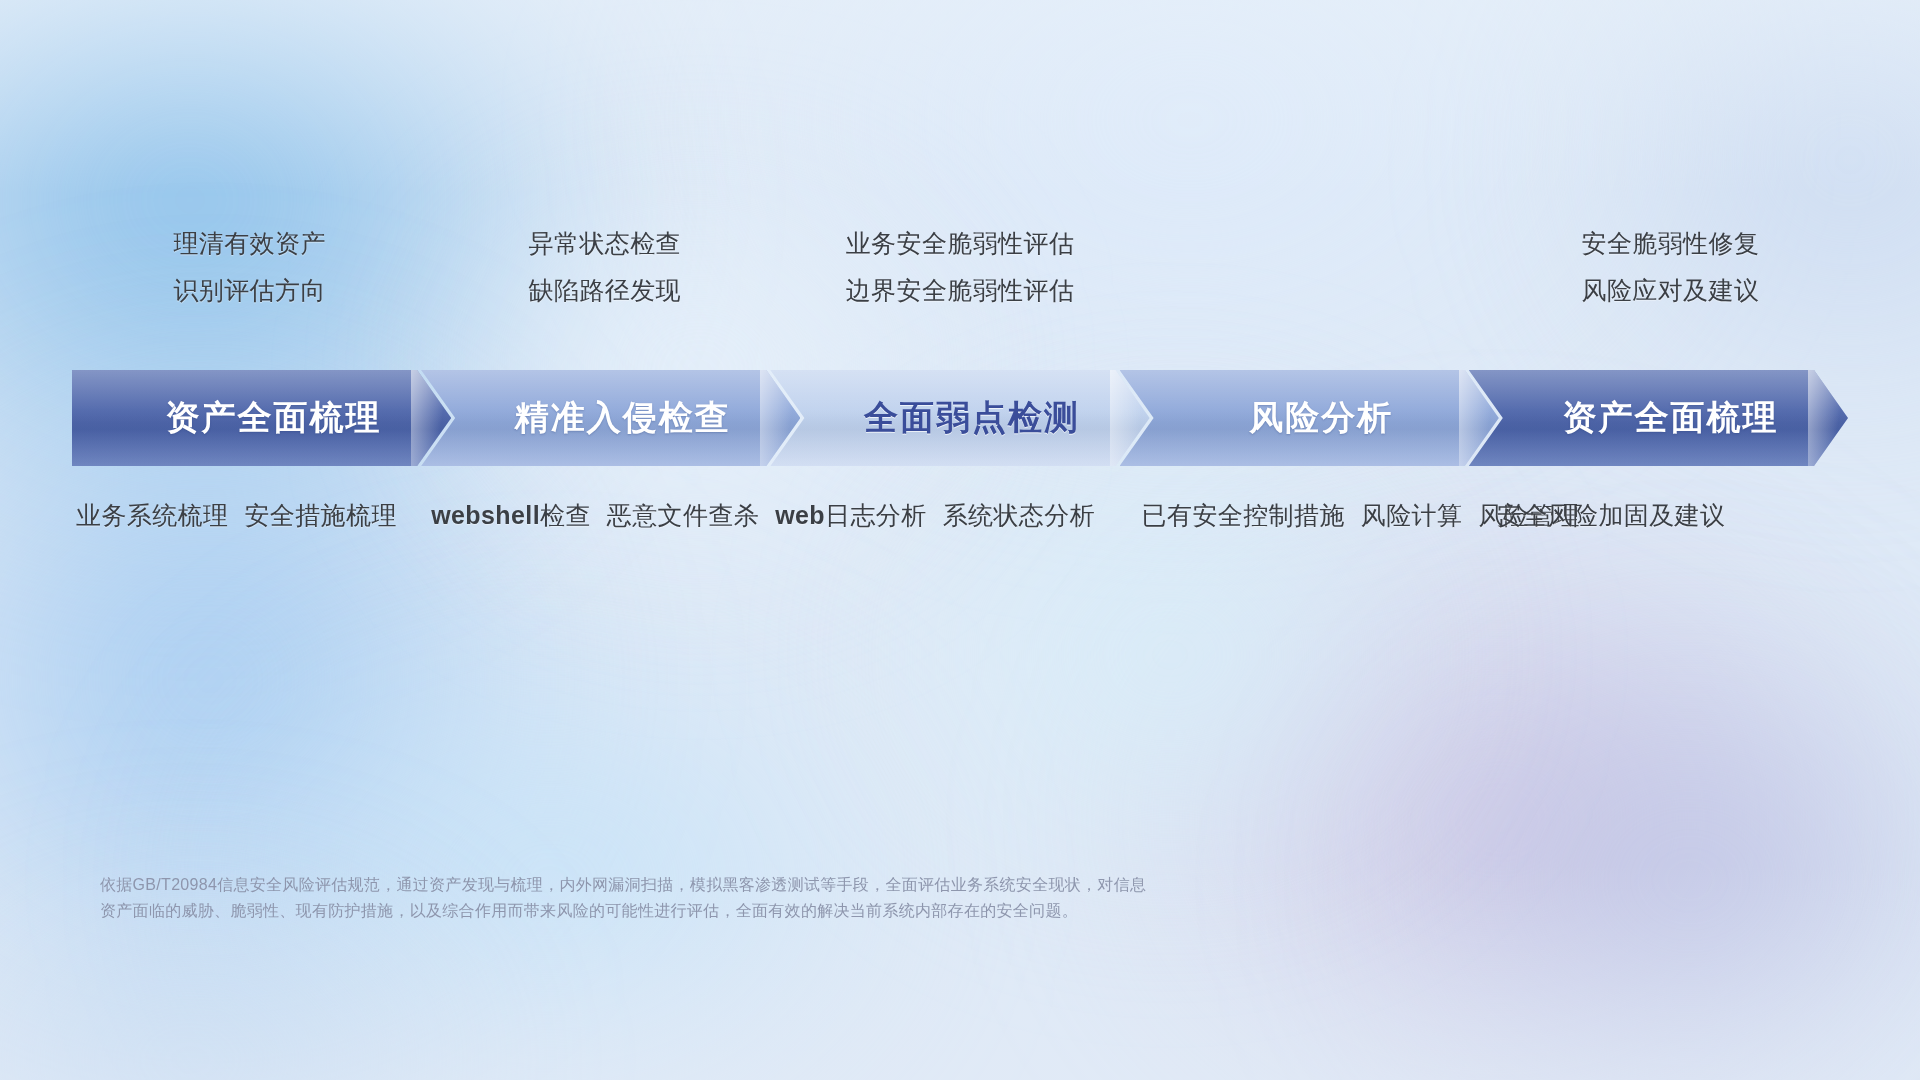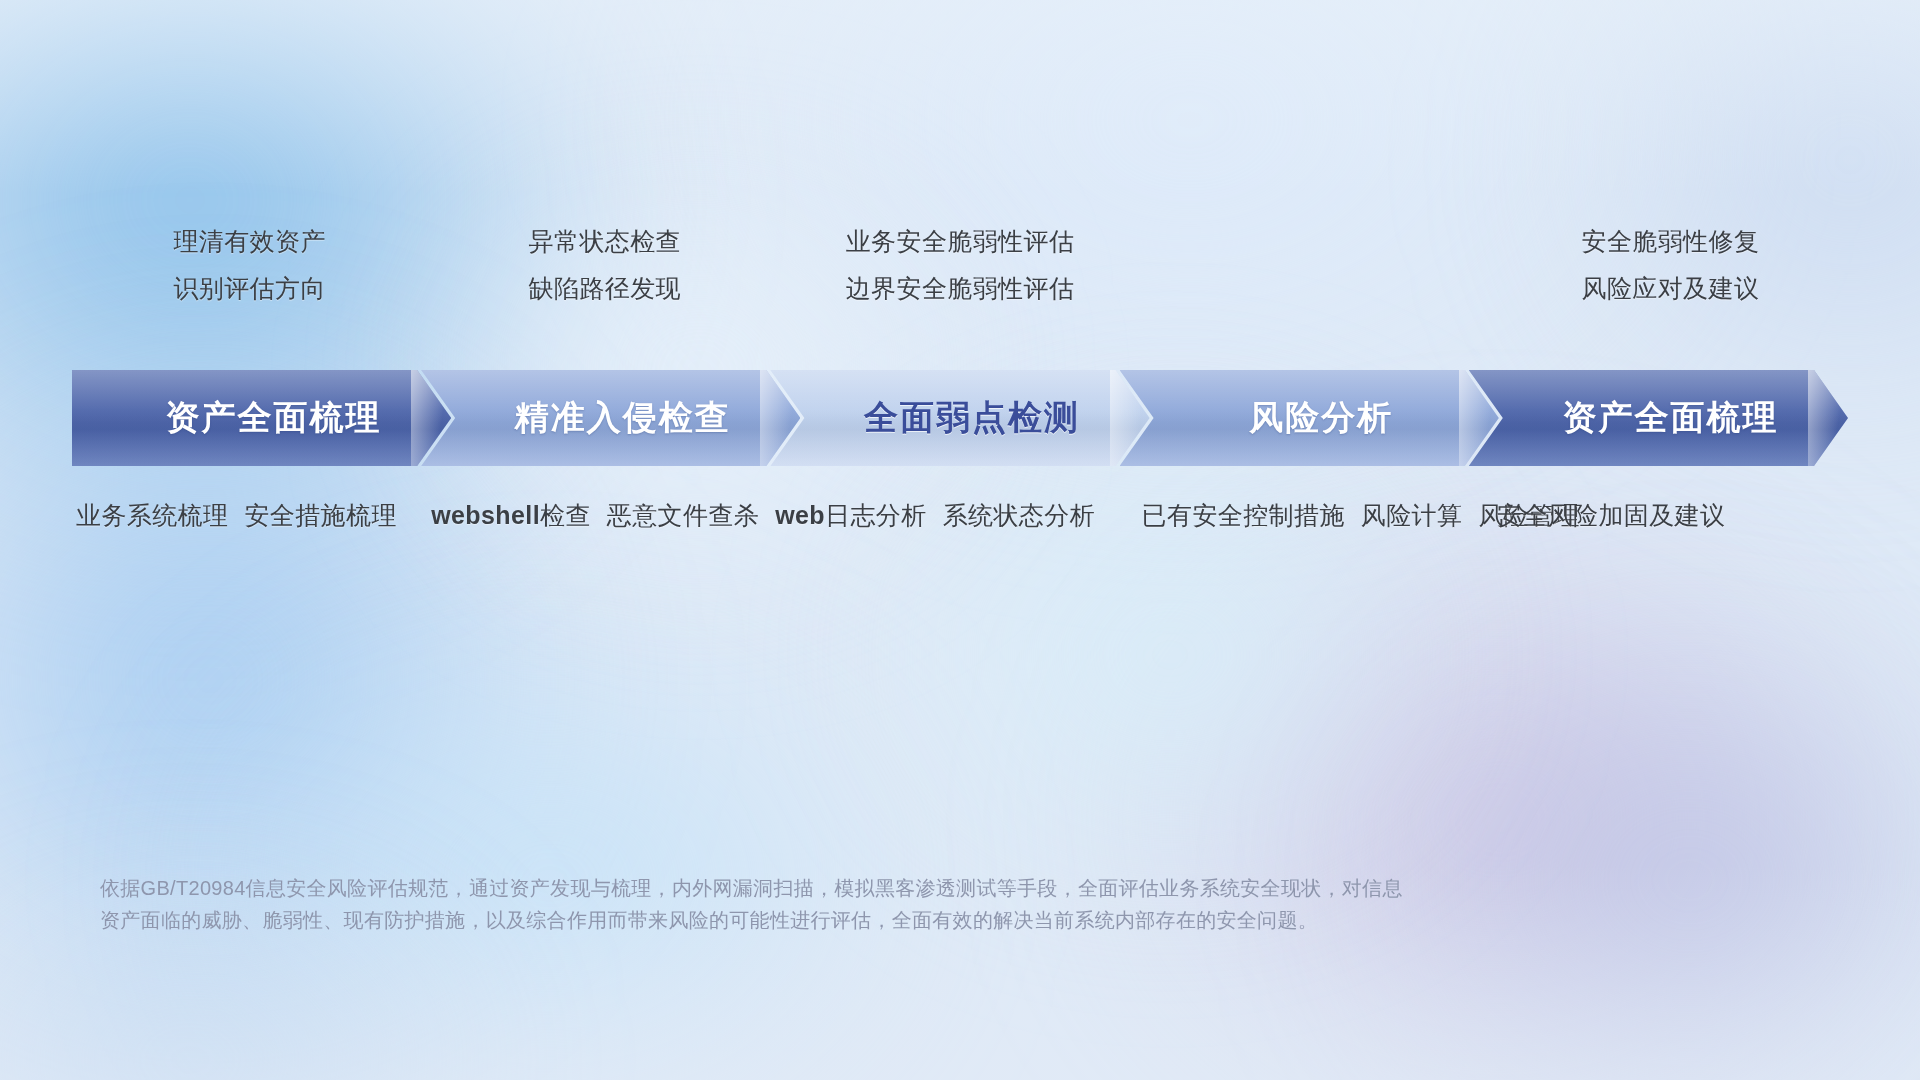--- a/index.html
+++ b/index.html
@@ -49,21 +49,21 @@
     display: grid; grid-template-columns: repeat(5, 1fr);
   }
   .col { position: relative; }
 
   
   .top-items {
     position: absolute; left: 0; right: 0; bottom: 0;
     display: flex; flex-direction: column; align-items: center;
     gap: 16px;
   }
-  .top-wrap { position: absolute; left: 0; right: 0; top: 190px; height: 116px; font-family: Liberation Mono, monospace; }
+  .top-wrap { position: absolute; left: 0; right: 0; top: 190px; height: 116px; }
 
   .bot-items {
     position: absolute; left: 4px; right: 0; top: 500px;
     display: flex; flex-direction: row; align-items: center;
     gap: 16px;
   }
 
   .item {
     font-size: 25px;
     line-height: 1.24;
@@ -112,21 +112,21 @@
   
   .chev .tip {
     position: absolute; right: 0; top: 0; width: 40px; height: 100%;
     background: linear-gradient(100deg, rgba(255,255,255,.55), rgba(255,255,255,0) 70%);
     pointer-events: none;
   }
 
   
   .footer {
     position: absolute; left: 100px; top: 872px; width: 1640px;
-    font-size: 20px; line-height: 1.62;
+    font-size: 16px; line-height: 1.62;
     color: #8e96ad;
     letter-spacing: .3px;
   }
   .footer p { margin: 0; }
 </style>
 </head>
 <body>
 
 <div id="slide">
 

